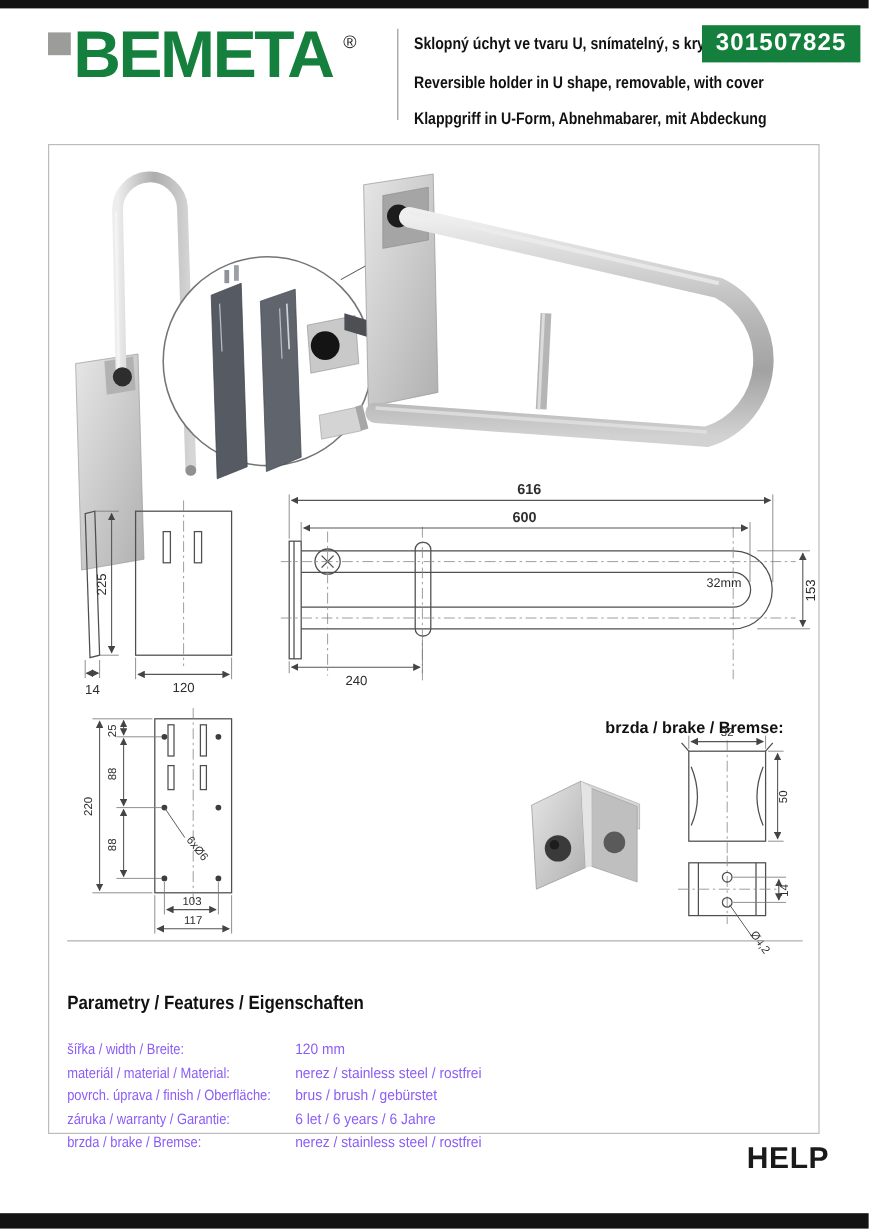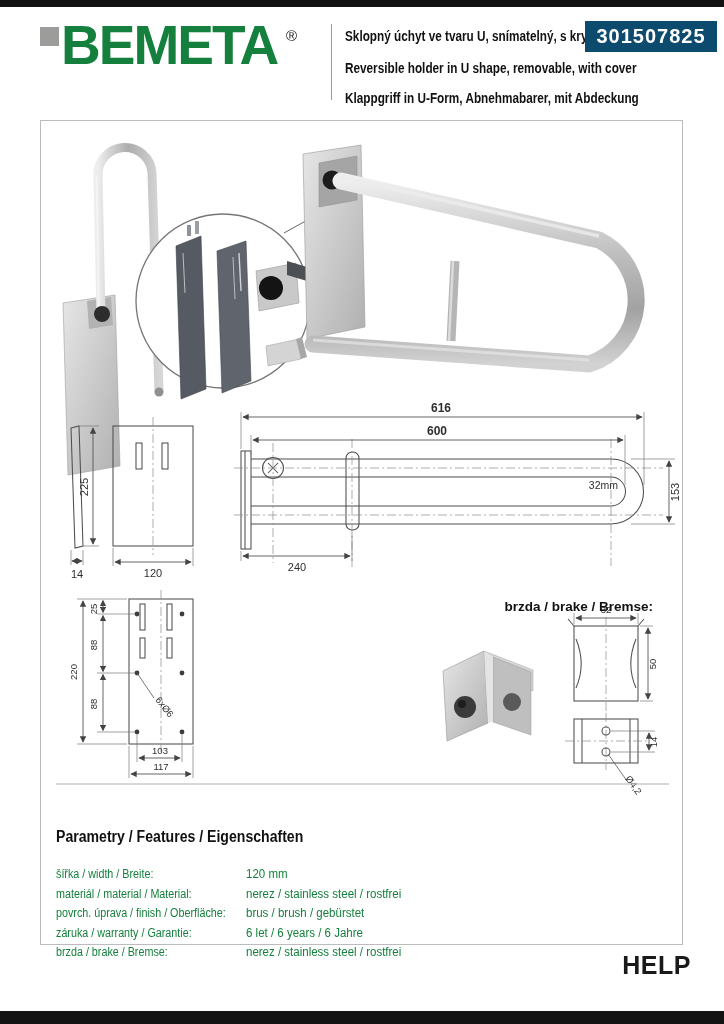--- a/index.html
+++ b/index.html
@@ -13,39 +13,39 @@
 
   
   .logo-square { position:absolute; left:40px; top:27px; width:19px; height:19px; background:#9c9c9b; }
   .brand-text { position:absolute; left:61px; top:18px; font-size:55px; font-weight:800;
     letter-spacing:-2px; color:#15803d; line-height:1; }
   .registered { position:absolute; left:286px; top:27px; font-size:15px; color:#222; }
   .header-divider { position:absolute; left:331px; top:24px; width:1px; height:76px; background:#9a9a9a; }
   .title-line { position:absolute; left:345px; font-size:14px; font-weight:bold; color:#111;
     white-space:nowrap; transform:scaleX(0.84); transform-origin:0 50%; }
   .title-cs { top:28px; } .title-en { top:60px; } .title-de { top:90px; }
-  .code-badge { position:absolute; left:585px; top:21px; width:132px; height:31px; background:#0c4a6e;
+  .code-badge { position:absolute; left:585px; top:21px; width:132px; height:31px; background:#15803d;
     color:#fff; font-size:20px; font-weight:bold; letter-spacing:1px;
     display:flex; align-items:center; justify-content:center; }
 
   
   .content-box { position:absolute; left:40px; top:120px; width:643px; height:825px;
     border:1px solid #bcbcbc; background:#fff; }
   .drawing-canvas { position:absolute; left:0; top:0; }
 
   svg text { font-family:"Liberation Sans", sans-serif; fill:#2e2e2e; font-size:11px; text-anchor:middle; }
   svg text.big { font-size:12px; font-weight:bold; }
   svg text.sm { font-size:9.5px; }
   svg text.brk { font-size:13.5px; font-weight:bold; fill:#111; text-anchor:end; }
 
   
   .params { position:absolute; left:15px; top:664px; width:615px;margin-top:43px; }
   .params h2 { font-size:16px; font-weight:bold; color:#111; white-space:nowrap;
     transform:scaleX(0.88); transform-origin:0 50%; margin-bottom:21px; }
-  .prow { position:relative; height:19.5px; font-size:12.5px; color:#15803d; }
+  .prow { position:relative; height:19.5px; font-size:12.5px; color:#8b5cf6; }
   .plabel { position:absolute; left:0; white-space:nowrap; transform:scaleX(0.86); transform-origin:0 50%; }
   .pval { position:absolute; left:190px; white-space:nowrap; transform:scaleX(0.92); transform-origin:0 50%; }
 
   .help-logo { position:absolute; right:33px; top:951px; font-size:25px; font-weight:800;
     color:#1a1a1a; letter-spacing:0.5px; }
 </style>
 </head>
 <body>
 
 <div class="top-bar"></div>

